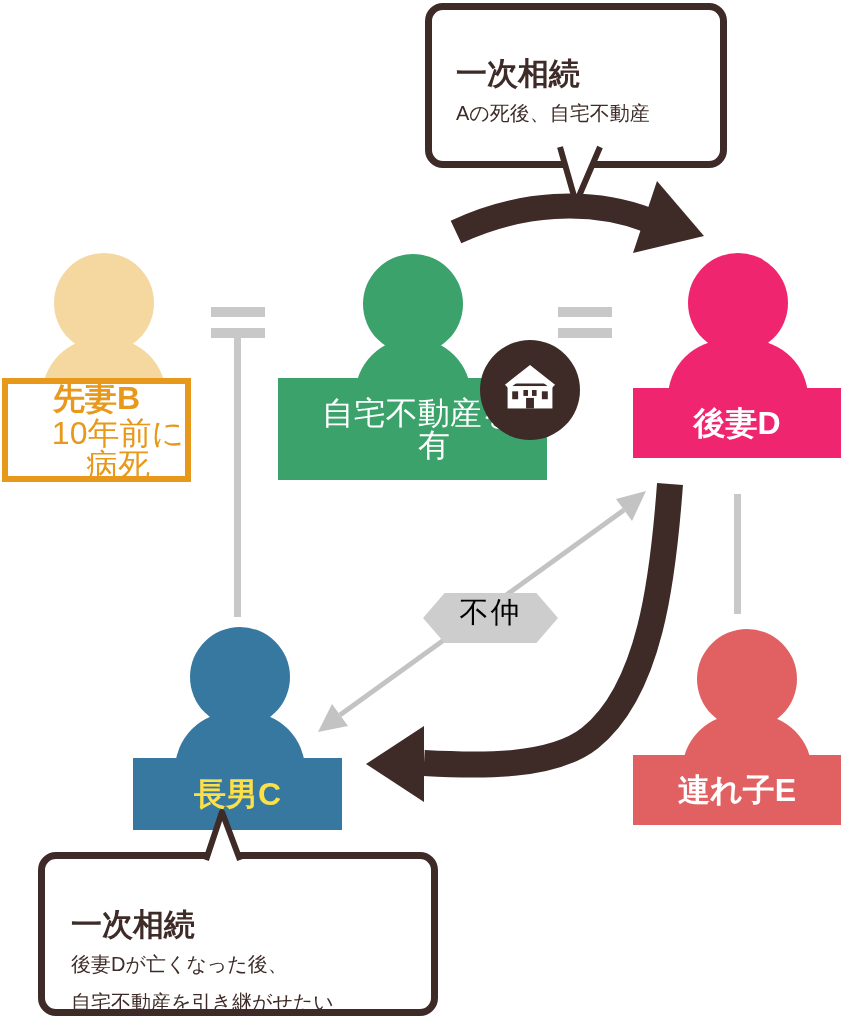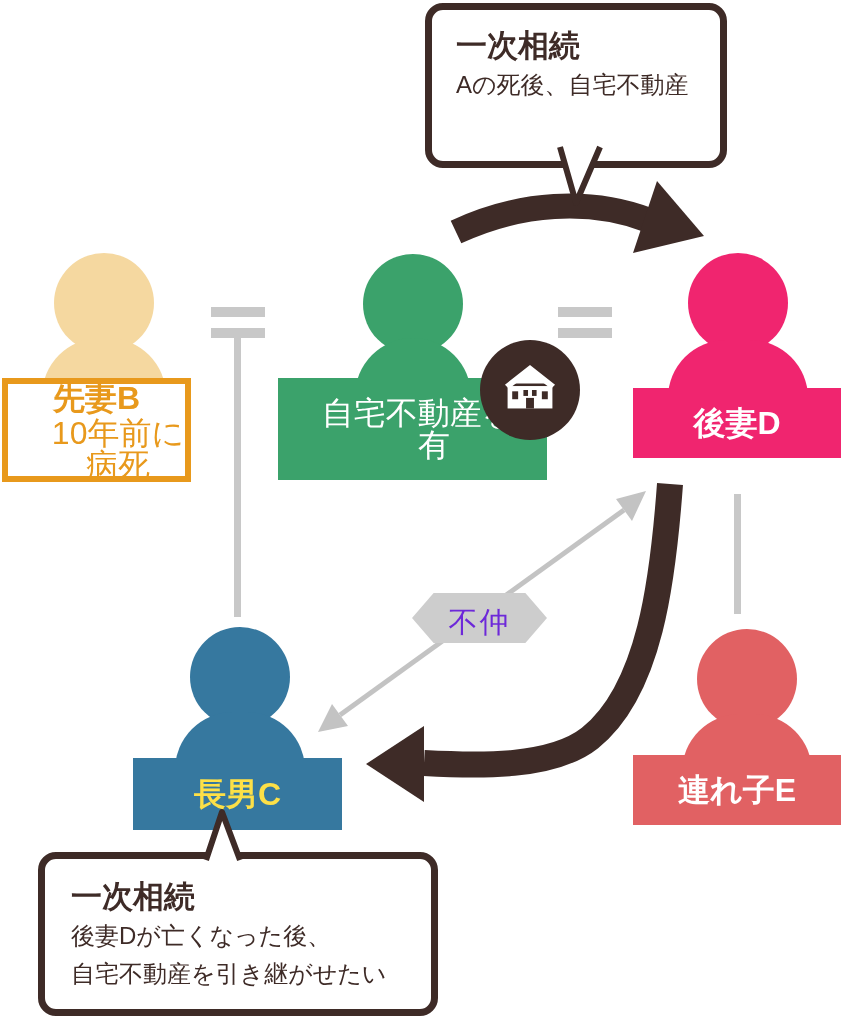--- a/index.html
+++ b/index.html
@@ -5,22 +5,22 @@
   html,body{margin:0;padding:0;background:#fff;}
   .canvas{
     position:relative;width:842px;height:1022px;background:#fff;overflow:hidden;
     font-family:"Liberation Sans","DejaVu Sans",sans-serif;
   }
   
   .bubble{
     position:absolute;background:#fff;border:7px solid #3E2B27;border-radius:18px;
     box-sizing:border-box;color:#3E2B27;z-index:2;
   }
-  .bubble-title{font-size:31px;font-weight:bold;line-height:40px;}
-  .bubble-line{font-size:24px;line-height:38px;}
+  .bubble-title{font-size:31px;font-weight:bold;line-height:40px;margin-top:28px;}
+  .bubble-line{font-size:20px;line-height:38px;}
   #bubble-primary{left:425px;top:3px;width:302px;height:165px;padding:16px 0 0 24px;}
   #bubble-secondary{left:38px;top:852px;width:400px;height:164px;padding:18px 0 0 26px;}
   
   .head{position:absolute;width:100px;height:100px;border-radius:50%;z-index:3;}
   .pbody{position:absolute;border-radius:58px 58px 0 0;z-index:3;}
   .name-box{
     position:absolute;box-sizing:border-box;display:flex;flex-direction:column;
     align-items:center;justify-content:center;z-index:3;text-align:center;
   }
   .pname{font-size:32px;font-weight:bold;line-height:38px;}
@@ -38,24 +38,24 @@
   
   .eq-bar{position:absolute;width:54px;height:10px;background:#C8C8C8;z-index:1;}
   .vline{position:absolute;width:7px;background:#C8C8C8;z-index:1;}
   
   .house-badge{
     position:absolute;left:480px;top:340px;width:100px;height:100px;border-radius:50%;
     background:#3E2B27;z-index:4;display:flex;align-items:center;justify-content:center;
   }
   
   .hexagon{
-    position:absolute;left:412px;top:593px;width:135px;height:50px;background:#CDCDCD;
+    position:absolute;left:423px;top:593px;width:135px;height:50px;background:#CDCDCD;
     clip-path:polygon(0 50%,16% 0,84% 0,100% 50%,84% 100%,16% 100%);
-    display:flex;align-items:flex-end;justify-content:center;z-index:5;
-    color:#6d28d9;font-size:29px;letter-spacing:2px;
+    display:flex;align-items:flex-start;justify-content:center;z-index:5;
+    color:#000000;font-size:29px;letter-spacing:2px;
   }
   .overlay{position:absolute;left:0;top:0;z-index:4;pointer-events:none;}
 </style>
 </head>
 <body>
 
 <div class="canvas">
 
   <div>
     <div class="eq-bar" style="left:211px;top:307px;"></div>

